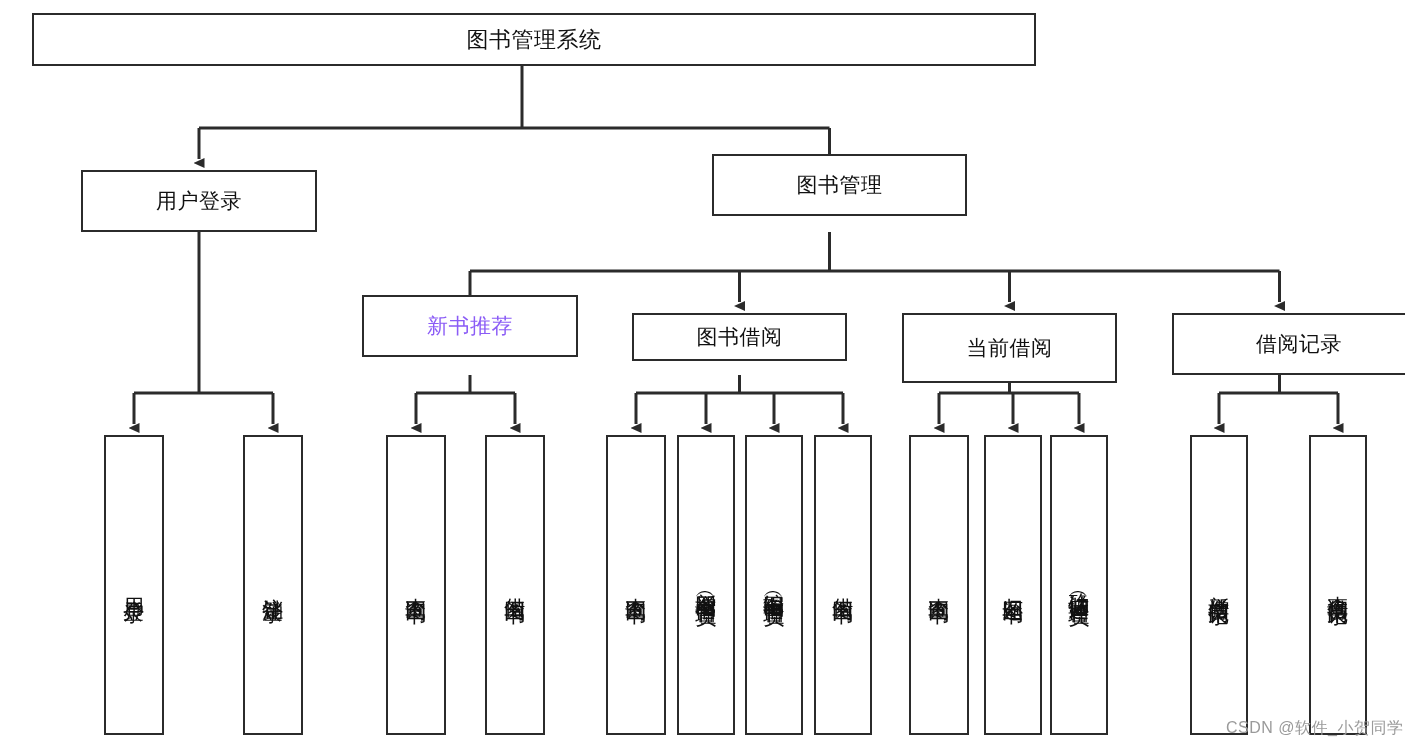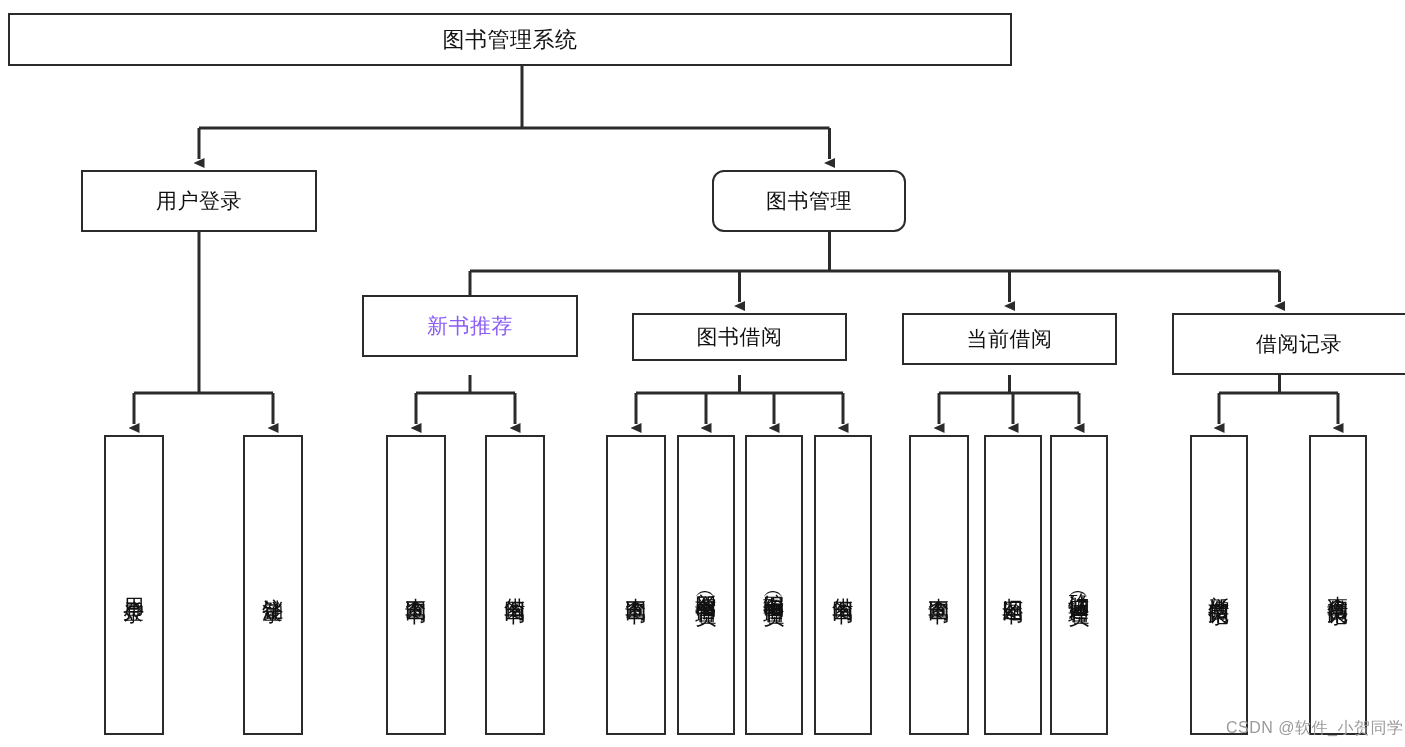--- a/index.html
+++ b/index.html
@@ -111,36 +111,36 @@
         <path d="M1013,393 L1013,424" stroke="#2b2b2b" marker-end="url(#arrow)"></path>
         <path d="M1079,393 L1079,424" stroke="#2b2b2b" marker-end="url(#arrow)"></path>
         <path d="M1279.5,375 L1279.5,393" stroke="#2b2b2b"></path>
         <path d="M1219,393 L1338,393" stroke="#2b2b2b"></path>
         <path d="M1219,393 L1219,424" stroke="#2b2b2b" marker-end="url(#arrow)"></path>
         <path d="M1338,393 L1338,424" stroke="#2b2b2b" marker-end="url(#arrow)"></path>
       </g>
   </svg>
 
   <div id="node-layer">
-      <div class="node horizontal root" style="left: 8px; top: 13px; width: 1004px; height: 53px; border-color: rgb(43, 43, 43); color: rgb(17, 17, 17);">
+      <div class="node horizontal root" style="left: 32px; top: 13px; width: 1004px; height: 53px; border-color: rgb(43, 43, 43); color: rgb(17, 17, 17);">
         <span class="label">图书管理系统</span>
       </div>
       <div class="node horizontal" style="left: 81px; top: 170px; width: 236px; height: 62px; border-color: rgb(43, 43, 43); color: rgb(17, 17, 17);">
         <span class="label">用户登录</span>
       </div>
-      <div class="node horizontal" style="left: 712px; top: 170px; width: 194px; height: 62px; border-color: rgb(43, 43, 43); color: rgb(17, 17, 17); border-radius: 12px;">
+      <div class="node horizontal" style="left: 712px; top: 154px; width: 255px; height: 62px; border-color: rgb(43, 43, 43); color: rgb(17, 17, 17);">
         <span class="label">图书管理</span>
       </div>
       <div class="node horizontal" style="left: 362px; top: 295px; width: 216px; height: 62px; border-color: rgb(43, 43, 43); color: #8b5cf6;">
         <span class="label">新书推荐</span>
       </div>
       <div class="node horizontal" style="left: 632px; top: 313px; width: 215px; height: 48px; border-color: rgb(43, 43, 43); color: rgb(17, 17, 17);">
         <span class="label">图书借阅</span>
       </div>
-      <div class="node horizontal" style="left: 902px; top: 313px; width: 215px; height: 52px; border-color: rgb(43, 43, 43); color: rgb(17, 17, 17);">
+      <div class="node horizontal" style="left: 902px; top: 313px; width: 215px; height: 70px; border-color: rgb(43, 43, 43); color: rgb(17, 17, 17);">
         <span class="label">当前借阅</span>
       </div>
       <div class="node horizontal" style="left: 1172px; top: 313px; width: 254px; height: 62px; border-color: rgb(43, 43, 43); color: rgb(17, 17, 17);">
         <span class="label">借阅记录</span>
       </div>
       <div class="node vertical" style="left: 104px; top: 435px; width: 60px; height: 300px; border-color: rgb(43, 43, 43); color: rgb(17, 17, 17);">
         <span class="label">用户登录</span>
       </div>
       <div class="node vertical" style="left: 243px; top: 435px; width: 60px; height: 300px; border-color: rgb(43, 43, 43); color: rgb(17, 17, 17);">
         <span class="label">注销登录</span>

